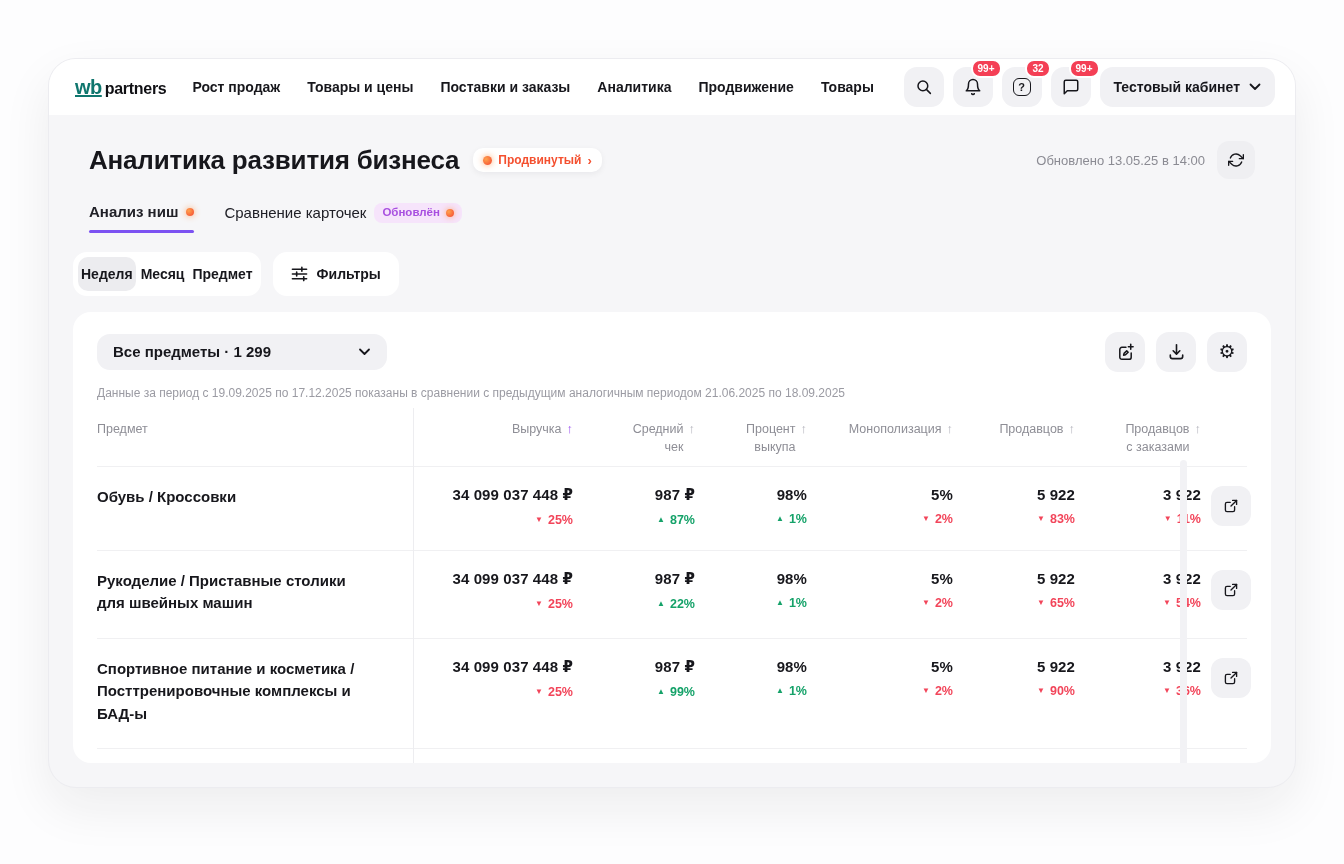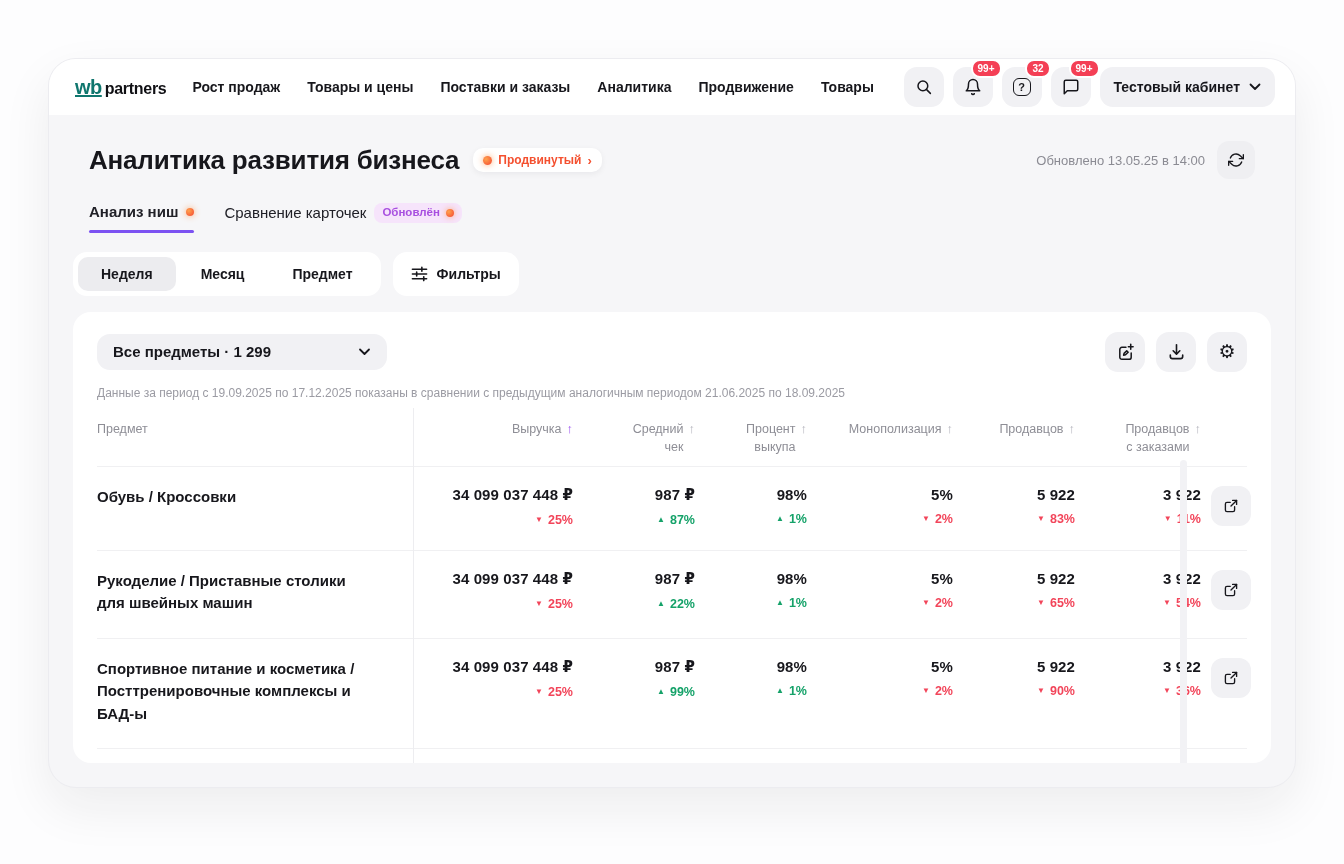--- a/index.html
+++ b/index.html
@@ -42,21 +42,21 @@
                display:flex;align-items:center;justify-content:center;cursor:pointer;}
   .tabs{display:flex;gap:30px;padding:24px 16px 0;align-items:flex-start;}
   .tab{display:flex;align-items:center;gap:8px;font-size:15px;color:#202027;cursor:pointer;position:relative;padding-bottom:13px;}
   .tab.active{font-weight:800;}
   .tab.active::after{content:"";position:absolute;left:0;right:0;bottom:0;height:3px;border-radius:3px;background:#7c52f2;}
   .tab-badge{font-size:11.5px;font-weight:700;border-radius:8px;padding:4px 8px;display:flex;align-items:center;gap:6px;line-height:1;}
   .tab-badge.updated{background:#f6e4fb;color:#a84fe0;}
   .tab-badge.soon{background:#e9e8fc;color:#7a6cf0;}
   .controls{display:flex;gap:12px;padding-top:16px;}
   .seg-group{background:#fff;border-radius:14px;padding:5px;display:flex;gap:2px;}
-  .seg{border:none;background:transparent;font-size:14px;font-weight:700;padding:9px 23px;border-radius:10px;
+  .seg{border:none;background:transparent;font-size:14px;font-weight:700;padding:9px 3px;border-radius:10px;
        cursor:pointer;font-family:inherit;color:#17171c;}
   .seg.active{background:#ececef;}
   .filters-btn{background:#fff;border:none;border-radius:14px;display:flex;align-items:center;gap:9px;
                padding:0 18px;font-size:14px;font-weight:700;cursor:pointer;font-family:inherit;color:#17171c;}
   
   .card{margin-top:16px;background:#fff;border-radius:18px;padding:20px 24px 0;flex:1;display:flex;
         flex-direction:column;position:relative;overflow:hidden;}
   .card-top{display:flex;align-items:center;}
   .select{background:#f1f1f4;border-radius:13px;height:36px;min-width:290px;display:flex;align-items:center;
           justify-content:space-between;gap:16px;padding:0 16px;font-size:15px;font-weight:700;cursor:pointer;}

